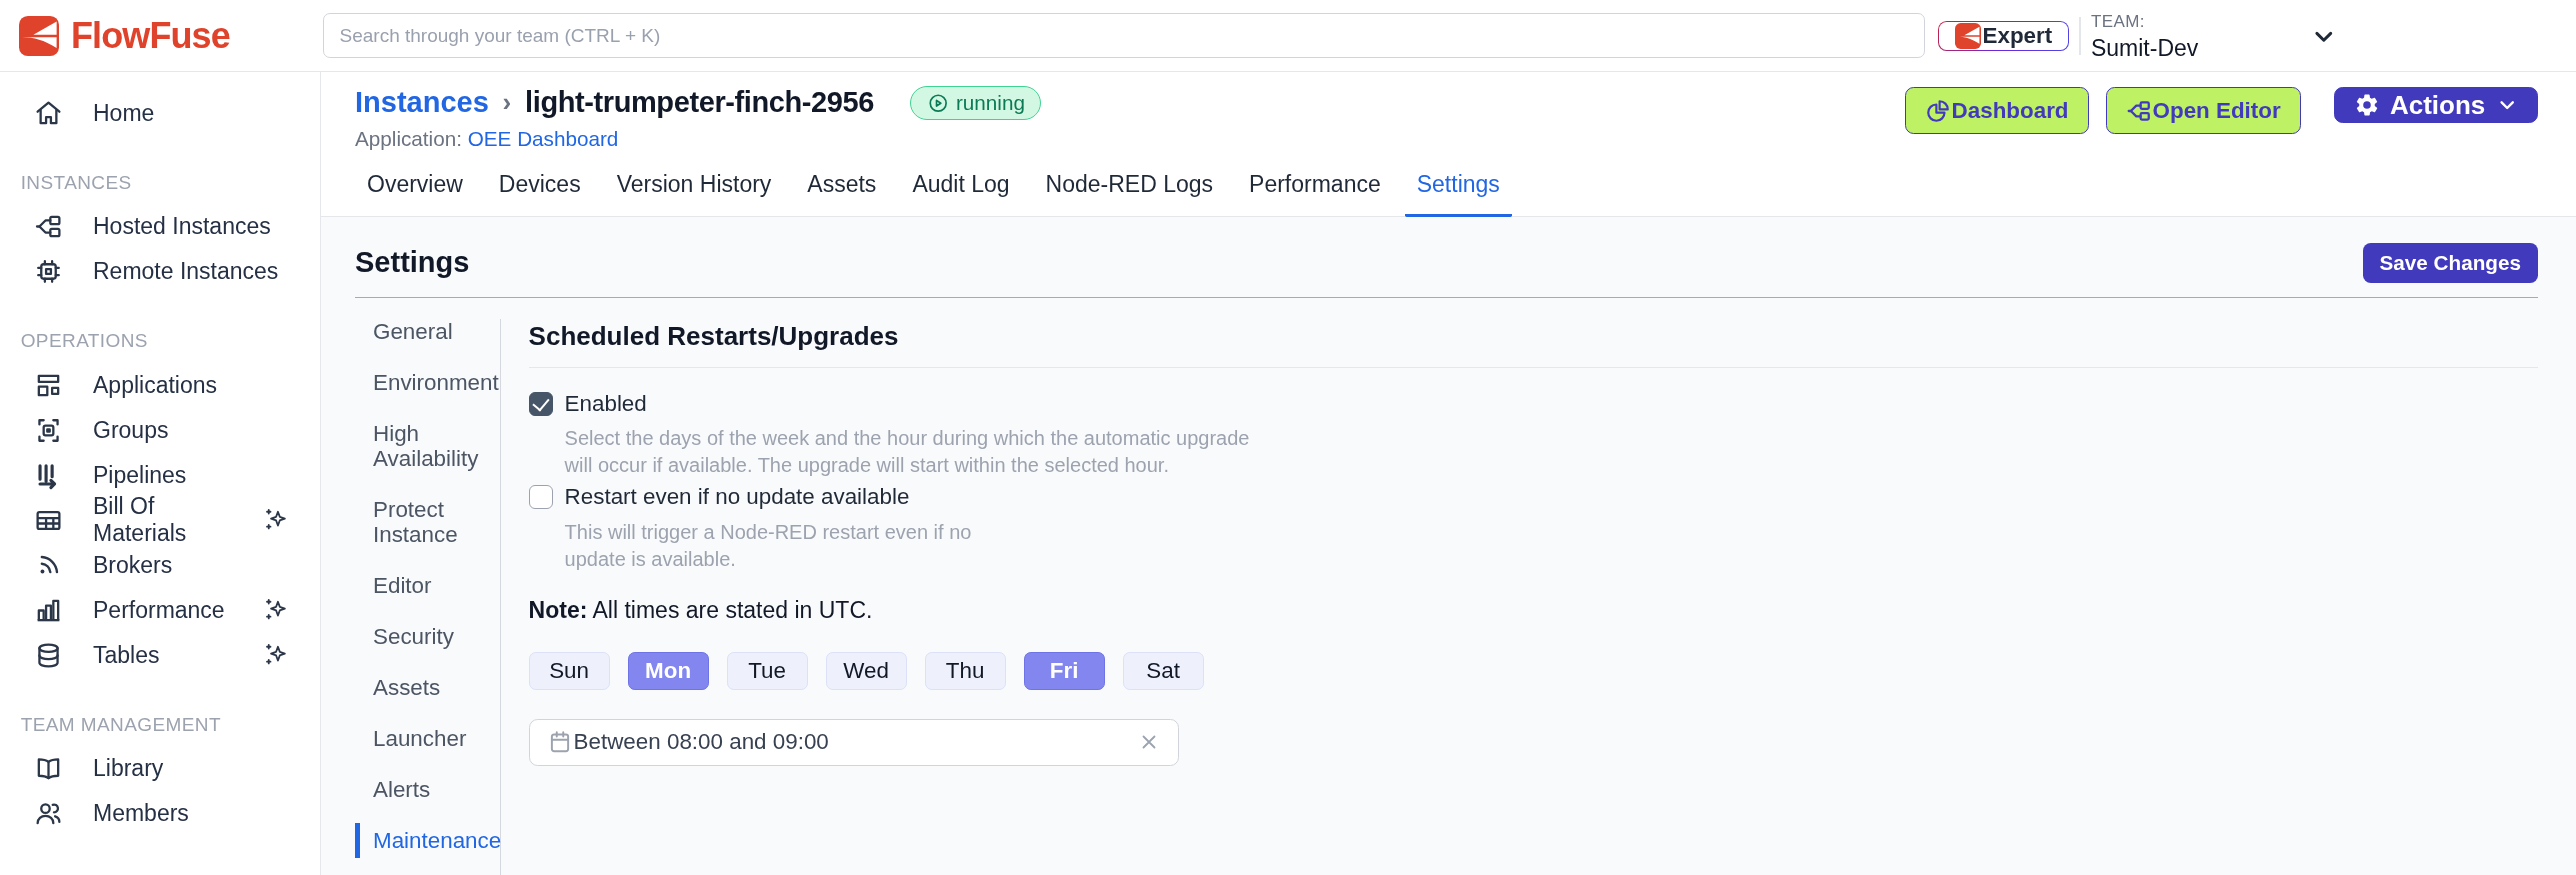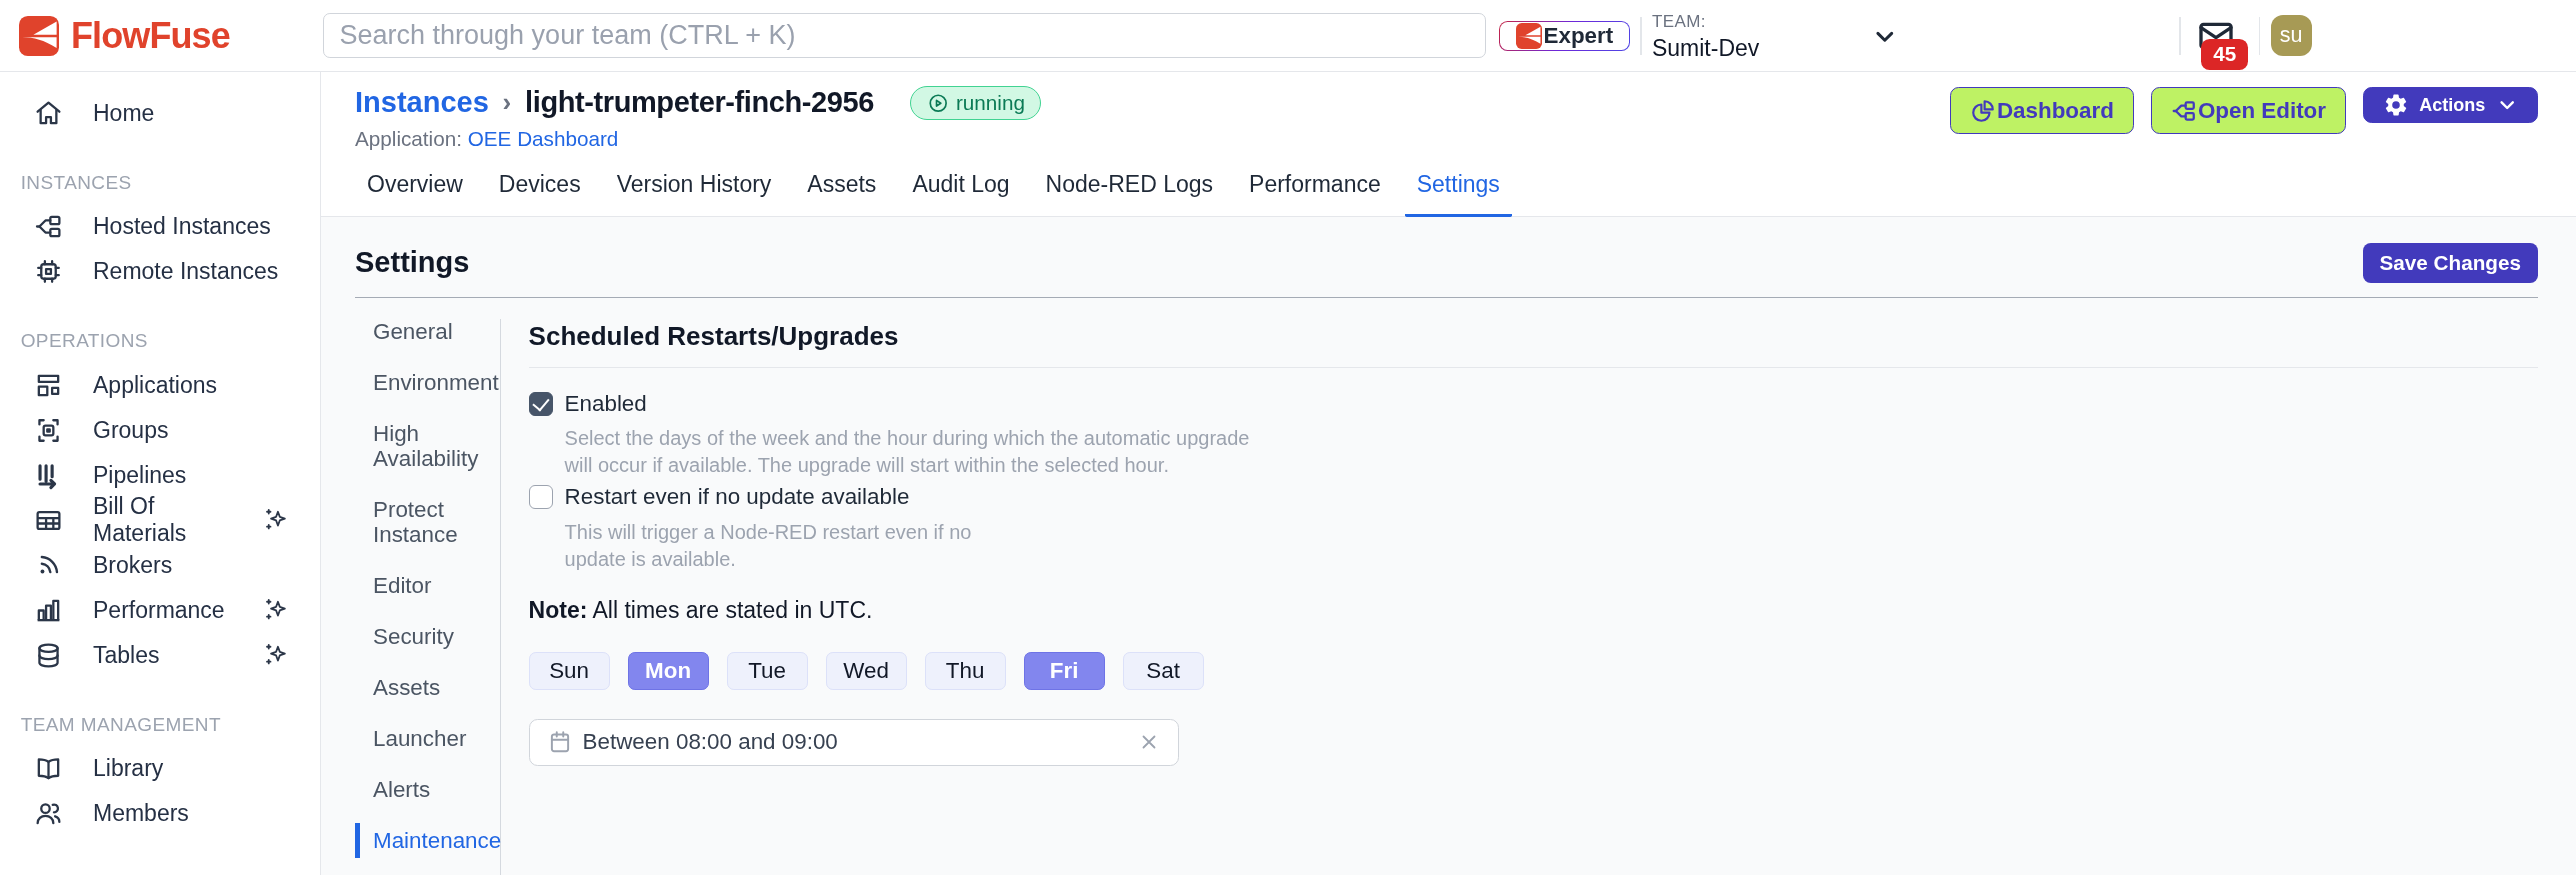--- a/index.html
+++ b/index.html
@@ -5,21 +5,21 @@
   * { margin:0; padding:0; box-sizing:border-box; }
   html,body { width:2576px; height:875px; overflow:hidden; }
   body { font-family:"Liberation Sans", sans-serif; background:#fff; color:#111827; }
   .app { width:2576px; height:875px; display:flex; flex-direction:column; }
 
   
   .topbar { height:72px; flex:none; display:flex; align-items:center; padding:0 26px 0 19px; background:#fff; border-bottom:0.9px solid #E5E7EB; }
   .logo { width:304px; flex:none; display:flex; align-items:center; gap:12px; }
   .logo-mark { width:40px; height:40px; flex:none; }
   .logo-word { font-size:36px; font-weight:700; color:#E0432C; letter-spacing:-0.9px; }
-  .search { flex:none; width:1163px; height:45px; border:0.9px solid #D1D5DB; border-radius:6.9px; padding:0 15.5px; font-size:27px; color:#374151; font-family:"Liberation Sans",sans-serif; outline:none; background:#fff; }
+  .search { flex:none; width:1602px; height:45px; border:0.9px solid #D1D5DB; border-radius:6.9px; padding:0 15.5px; font-size:19px; color:#374151; font-family:"Liberation Sans",sans-serif; outline:none; background:#fff; }
   .search::placeholder { color:#9AA1AE; }
   .expert-btn { margin-left:13px; height:30px; padding:0 15.5px; display:flex; align-items:center; gap:2px; border-radius:8.6px; border:1.7px solid transparent; background:linear-gradient(#fff,#fff) padding-box, linear-gradient(120deg,#C62343,#6D28D9,#4F46E5) border-box; cursor:pointer; }
   .expert-mark { width:26px; height:26px; flex:none; }
   .expert-label { font-size:22.4px; font-weight:700; color:#1F2937; }
   .vdiv { width:1.7px; height:38px; background:#E3E6EA; margin:0 10.3px; flex:none; }
   .team-select { width:517px; flex:none; display:flex; align-items:flex-start; padding-top:3.4px; cursor:pointer; }
   .team-label { font-size:17px; color:#6B7280; letter-spacing:0.4px; }
   .team-name { font-size:23px; color:#111827; margin-top:2.6px; }
   .team-chevron { margin-left:112px; margin-top:10.3px; color:#1F2937; }
   .notif { position:relative; width:57px; height:60px; flex:none; cursor:pointer; }
@@ -41,21 +41,21 @@
   .ih-top { display:flex; justify-content:space-between; align-items:flex-start; }
   .crumb-row { display:flex; align-items:center; gap:13.8px; }
   .crumb-link { font-size:29px; font-weight:700; color:#2166E3; cursor:pointer; }
   .crumb-sep { font-size:26px; color:#6B7280; font-weight:700; }
   .crumb-name { font-size:29px; font-weight:800; color:#111827; letter-spacing:-0.4px; }
   .status-badge { margin-left:22.4px; height:34px; padding:0 15.5px; border-radius:17px; background:#D2F8E4; border:1.7px solid #41D392; color:#0B7A55; font-size:20.7px; display:flex; align-items:center; gap:6.9px; }
   .app-row { margin-top:6.9px; font-size:20.7px; color:#6B7280; }
   .app-link { color:#2166E3; cursor:pointer; }
   .ih-actions { display:flex; gap:17px; padding-top:1.7px; }
   .btn-outline { height:47px; padding:0 19px; display:flex; align-items:center; gap:1px; background:#bef264; border:1.7px solid #423ABC; border-radius:8.6px; color:#423ABC; font-size:22.4px; font-weight:700; cursor:pointer; font-family:inherit; }
-  .btn-solid { height:36px; padding:0 19px; display:flex; align-items:center; gap:10.3px; background:#423ABC; border:1.7px solid #423ABC; border-radius:8.6px; color:#fff; font-size:18px; font-weight:700; cursor:pointer; font-family:inherit; }
+  .btn-solid { height:36px; padding:0 19px; display:flex; align-items:center; gap:10.3px; background:#423ABC; border:1.7px solid #423ABC; border-radius:8.6px; color:#fff; font-size:26px; font-weight:700; cursor:pointer; font-family:inherit;margin-left:16px; }
   .tabs { display:flex; gap:12px; margin-top:20.7px; }
   .tab { padding:0 12px 15.5px; font-size:23px; color:#1F2937; cursor:pointer; border-bottom:3.4px solid transparent; margin-bottom:-0.9px; }
   .tab.active { color:#2166E3; border-bottom-color:#2166E3; border-radius:1.7px; }
 
   .content { flex:1; background:#F9FAFB; padding:26px 38px 0 34px; display:flex; flex-direction:column; min-height:0; }
   .content-head { display:flex; justify-content:space-between; align-items:center; flex:none; }
   .page-title { font-size:29px; font-weight:700; color:#111827; }
   .save-btn { height:40px; padding:0 17px; background:#423ABC; border:none; border-radius:7.8px; color:#fff; font-size:20.7px; font-weight:700; cursor:pointer; font-family:inherit; }
   .head-divider { height:1.7px; background:#A5ABB5; margin-top:13.8px; flex:none; }
 
@@ -74,21 +74,21 @@
   .checkbox.checked::after { content:""; position:absolute; left:6.9px; top:2.6px; width:7.8px; height:13px; border:solid #fff; border-width:0 2.6px 2.6px 0; transform:rotate(40deg); }
   .check-label { font-size:22.4px; color:#1F2937; font-weight:500; cursor:pointer; }
   .desc { margin:8.6px 0 1.7px 36px; font-size:20px; color:#9CA3AF; line-height:27px; }
   .note { margin-top:24px; font-size:23px; color:#111827; }
   .note b { font-weight:700; }
 
   .days { display:flex; gap:18px; margin-top:27.6px; }
   .day-btn { width:81px; height:38px; border-radius:6.9px; background:#EEF1FC; border:0.9px solid #DCE1F9; font-size:22.4px; color:#111827; cursor:pointer; font-family:inherit; display:flex; align-items:center; justify-content:center; }
   .day-btn.selected { background:#8286EE; border-color:#6E73E6; color:#fff; font-weight:700; }
 
-  .time-input { margin-top:29px; width:650px; height:47px; background:#fff; border:0.9px solid #D1D5DB; border-radius:8.6px; display:flex; align-items:center; padding:0 17px; gap:10px; cursor:pointer; }
+  .time-input { margin-top:29px; width:650px; height:47px; background:#fff; border:0.9px solid #D1D5DB; border-radius:8.6px; display:flex; align-items:center; padding:0 17px; gap:1px; cursor:pointer; }
   .time-text { font-size:22.4px; color:#374151; }
   .time-clear { margin-left:auto; color:#9CA3AF; cursor:pointer; display:flex; }
 </style>
 </head>
 <body>
 
 <div class="app">
 
   <header class="topbar">
     <div class="logo">

